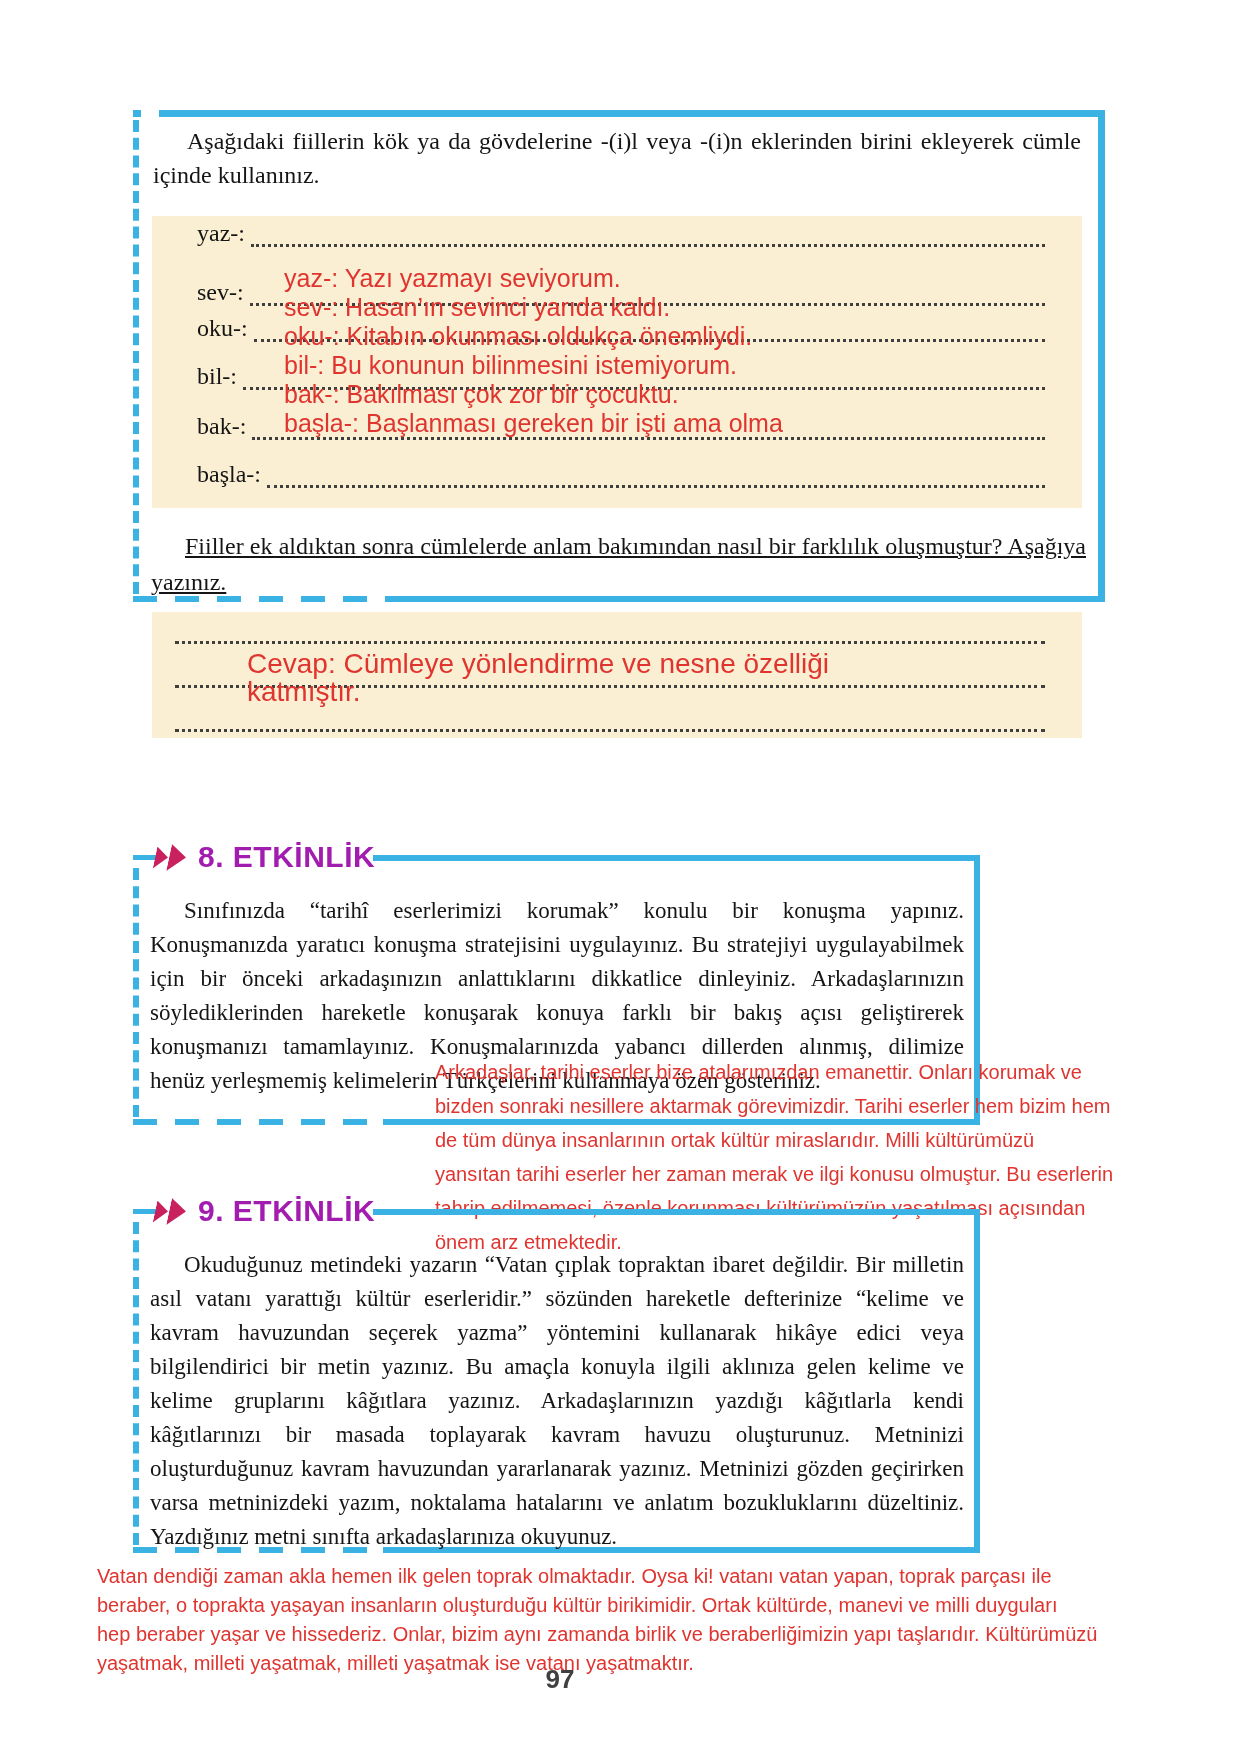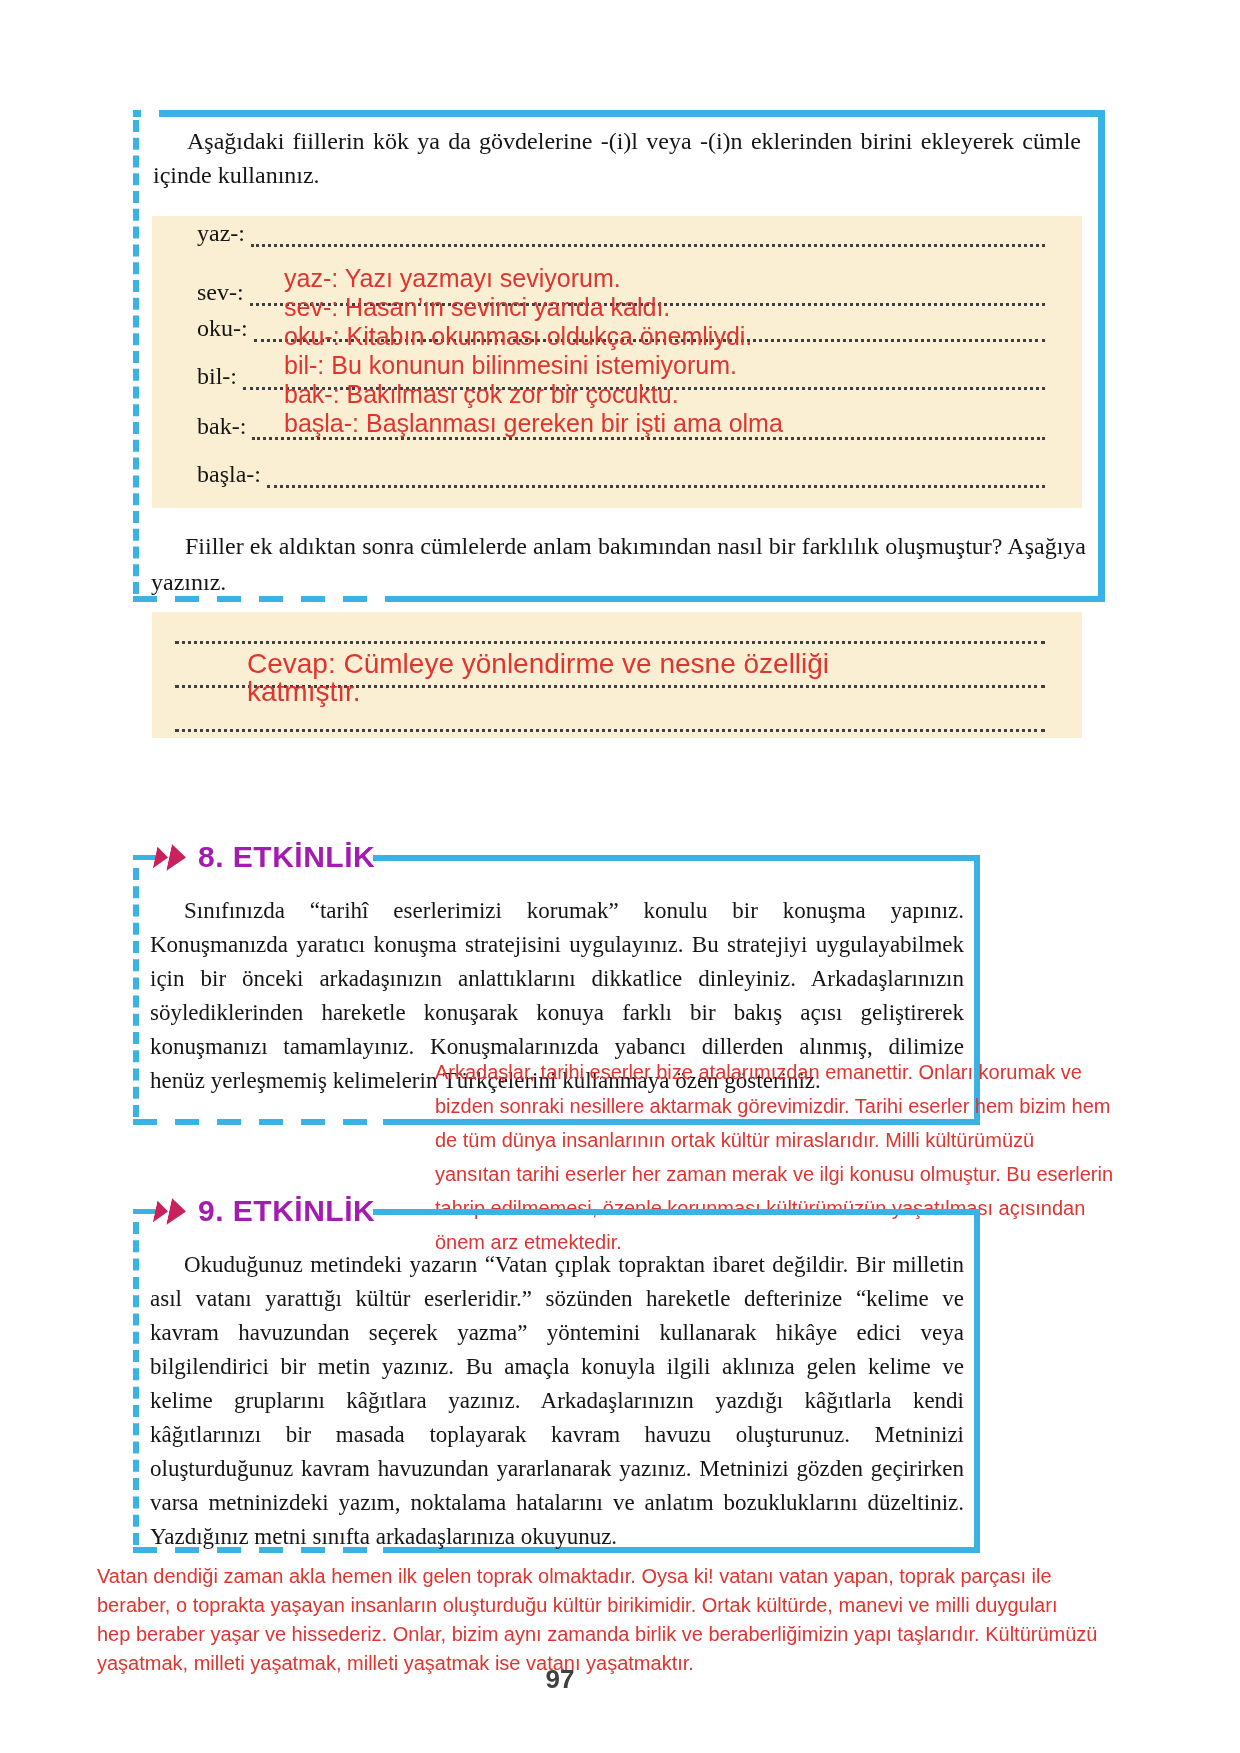--- a/index.html
+++ b/index.html
@@ -20,21 +20,21 @@
   .prompt { position:absolute; left:20px; top:14px; width:928px;
     font-size:24px; line-height:34px; text-align:justify; text-indent:34px; }
   .cream { position:absolute; background:#faeed3; }
   .cream1 { left:19px; top:106px; width:930px; height:292px; }
   .cream2 { left:19px; top:502px; width:930px; height:126px; }
   .blank-row { position:absolute; left:45px; right:37px; height:26px;
     display:flex; align-items:flex-start; }
   .blank-row .lbl { font-size:24px; line-height:24px; padding-right:6px; }
   .dotted { flex:1; border-bottom:3px dotted #3f3f3f; height:100%; }
   .question { position:absolute; left:18px; top:418px; width:935px;
-    font-size:24px; line-height:36px; text-align:justify; text-indent:34px; }
+    font-size:24px; line-height:36px; text-align:justify; text-indent:34px;text-decoration:underline; }
 
   
   .red { position:absolute; color:#e0342f; font-family:"Liberation Sans", sans-serif;
     white-space:pre-line; }
   .red-verbs   { left:132px; top:48px;  font-size:25px; line-height:29px; }
   .red-meaning { left:95px;  top:38px;  font-size:28px; line-height:28px; }
   .red-act8    { left:435px; top:1055px; font-size:20px; line-height:34px; }
   .red-bottom  { left:97px;  top:1562px; font-size:20px; line-height:29px; }
 
   

